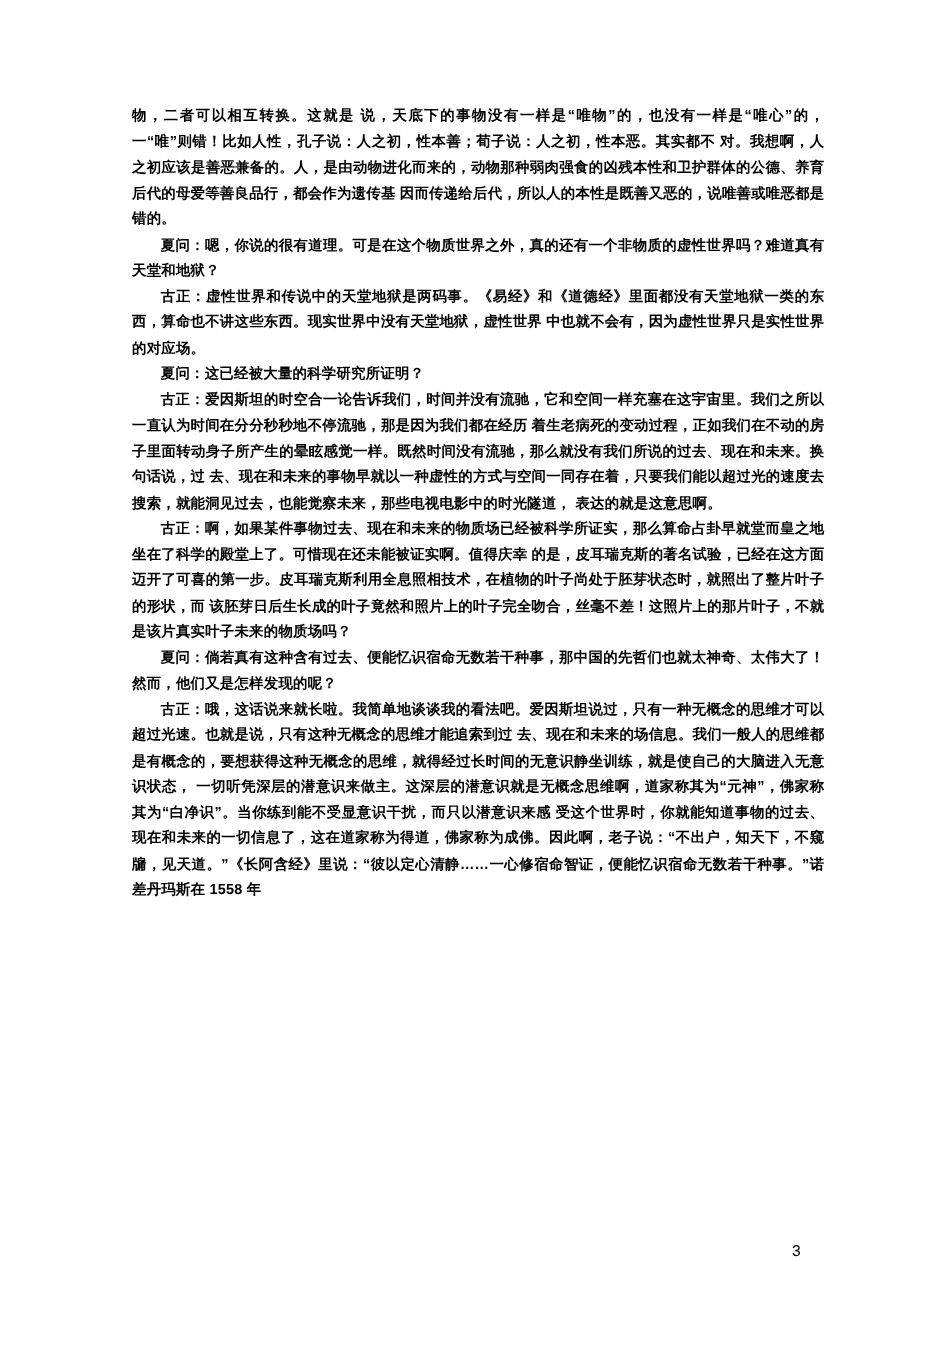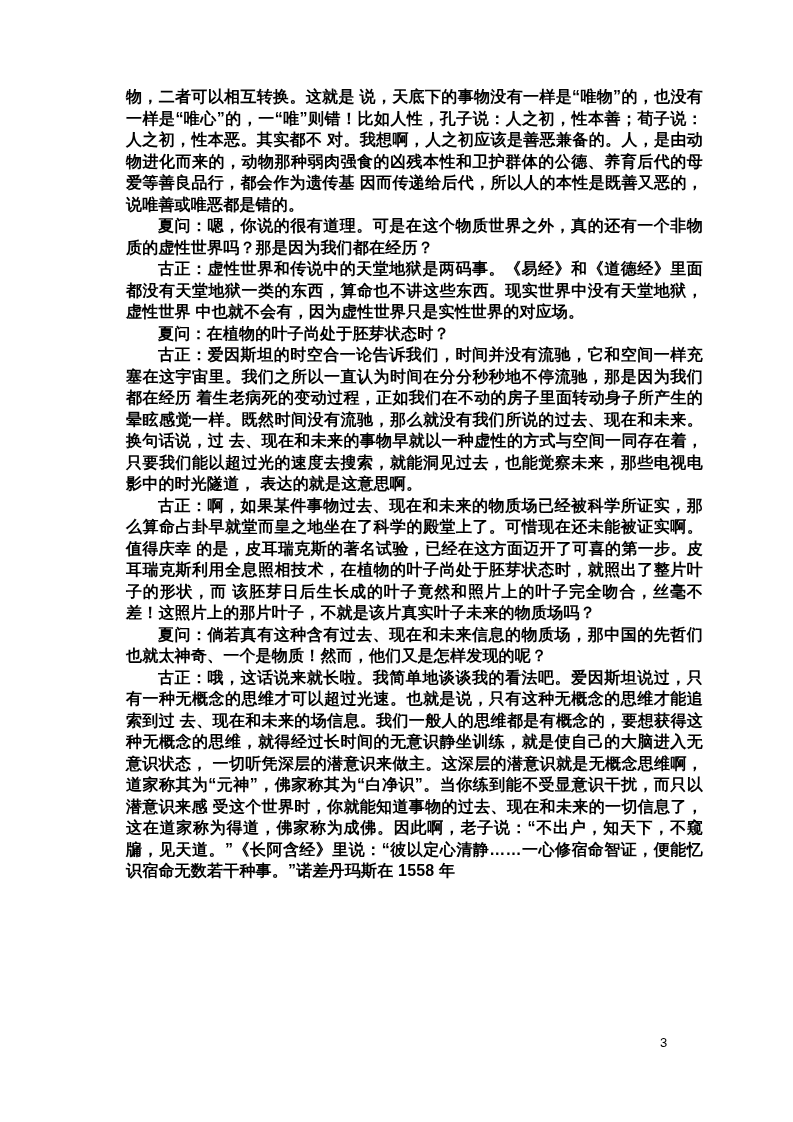--- a/index.html
+++ b/index.html
@@ -10,25 +10,25 @@
   .page {
     position: relative;
     width: 793px;
     height: 1122px;
     background: #ffffff;
     overflow: hidden;
     font-family: "Liberation Sans", "DejaVu Sans", sans-serif;
   }
   .text-block {
     position: absolute;
-    left: 126px;
+    left: 110px;
     top: 86px;
     width: 577px;
     color: #000000;
-    font-size: 16px;
+    font-size: 12px;
     line-height: 21.5px;
     font-weight: bold;
     text-align: justify;
     text-justify: inter-ideograph;
     letter-spacing: 0.2px;
   }
   .para {
     margin: 0;
     padding: 0;
     word-break: break-all;
@@ -44,22 +44,22 @@
     font-size: 13px;
     font-weight: normal;
   }
 </style>
 </head>
 <body>
 
 <div class="page">
   <div class="text-block">
     <p class="para">物，二者可以相互转换。这就是 说，天底下的事物没有一样是“唯物”的，也没有一样是“唯心”的，一“唯”则错！比如人性，孔子说：人之初，性本善；荀子说：人之初，性本恶。其实都不 对。我想啊，人之初应该是善恶兼备的。人，是由动物进化而来的，动物那种弱肉强食的凶残本性和卫护群体的公德、养育后代的母爱等善良品行，都会作为遗传基 因而传递给后代，所以人的本性是既善又恶的，说唯善或唯恶都是错的。</p>
-    <p class="para indent">夏问：嗯，你说的很有道理。可是在这个物质世界之外，真的还有一个非物质的虚性世界吗？那是因为我们都在经历？</p>
+    <p class="para indent">夏问：嗯，你说的很有道理。可是在这个物质世界之外，真的还有一个非物质的虚性世界吗？难道真有天堂和地狱？</p>
     <p class="para indent">古正：虚性世界和传说中的天堂地狱是两码事。《易经》和《道德经》里面都没有天堂地狱一类的东西，算命也不讲这些东西。现实世界中没有天堂地狱，虚性世界 中也就不会有，因为虚性世界只是实性世界的对应场。</p>
-    <p class="para indent">夏问：在植物的叶子尚处于胚芽状态时？</p>
+    <p class="para indent">夏问：这已经被大量的科学研究所证明？</p>
     <p class="para indent">古正：爱因斯坦的时空合一论告诉我们，时间并没有流驰，它和空间一样充塞在这宇宙里。我们之所以一直认为时间在分分秒秒地不停流驰，那是因为我们都在经历 着生老病死的变动过程，正如我们在不动的房子里面转动身子所产生的晕眩感觉一样。既然时间没有流驰，那么就没有我们所说的过去、现在和未来。换句话说，过 去、现在和未来的事物早就以一种虚性的方式与空间一同存在着，只要我们能以超过光的速度去搜索，就能洞见过去，也能觉察未来，那些电视电影中的时光隧道，  表达的就是这意思啊。</p>
     <p class="para indent">古正：啊，如果某件事物过去、现在和未来的物质场已经被科学所证实，那么算命占卦早就堂而皇之地坐在了科学的殿堂上了。可惜现在还未能被证实啊。值得庆幸 的是，皮耳瑞克斯的著名试验，已经在这方面迈开了可喜的第一步。皮耳瑞克斯利用全息照相技术，在植物的叶子尚处于胚芽状态时，就照出了整片叶子的形状，而 该胚芽日后生长成的叶子竟然和照片上的叶子完全吻合，丝毫不差！这照片上的那片叶子，不就是该片真实叶子未来的物质场吗？</p>
-    <p class="para indent">夏问：倘若真有这种含有过去、现在和未来信息的物质场，那中国的先哲们也就太神奇、一个是物质！然而，他们又是怎样发现的呢？</p>
+    <p class="para indent">夏问：倘若真有这种含有过去、便能忆识宿命无数若干种事，那中国的先哲们也就太神奇、太伟大了！然而，他们又是怎样发现的呢？</p>
     <p class="para indent">古正：哦，这话说来就长啦。我简单地谈谈我的看法吧。爱因斯坦说过，只有一种无概念的思维才可以超过光速。也就是说，只有这种无概念的思维才能追索到过 去、现在和未来的场信息。我们一般人的思维都是有概念的，要想获得这种无概念的思维，就得经过长时间的无意识静坐训练，就是使自己的大脑进入无意识状态，  一切听凭深层的潜意识来做主。这深层的潜意识就是无概念思维啊，道家称其为“元神”，佛家称其为“白净识”。当你练到能不受显意识干扰，而只以潜意识来感 受这个世界时，你就能知道事物的过去、现在和未来的一切信息了，这在道家称为得道，佛家称为成佛。因此啊，老子说：“不出户，知天下，不窥牖，见天道。”《长阿含经》里说：“彼以定心清静……一心修宿命智证，便能忆识宿命无数若干种事。”诺差丹玛斯在 1558 年</p>
   </div>
   <div class="page-number">3</div>
 </div>
 
 </body></html>

